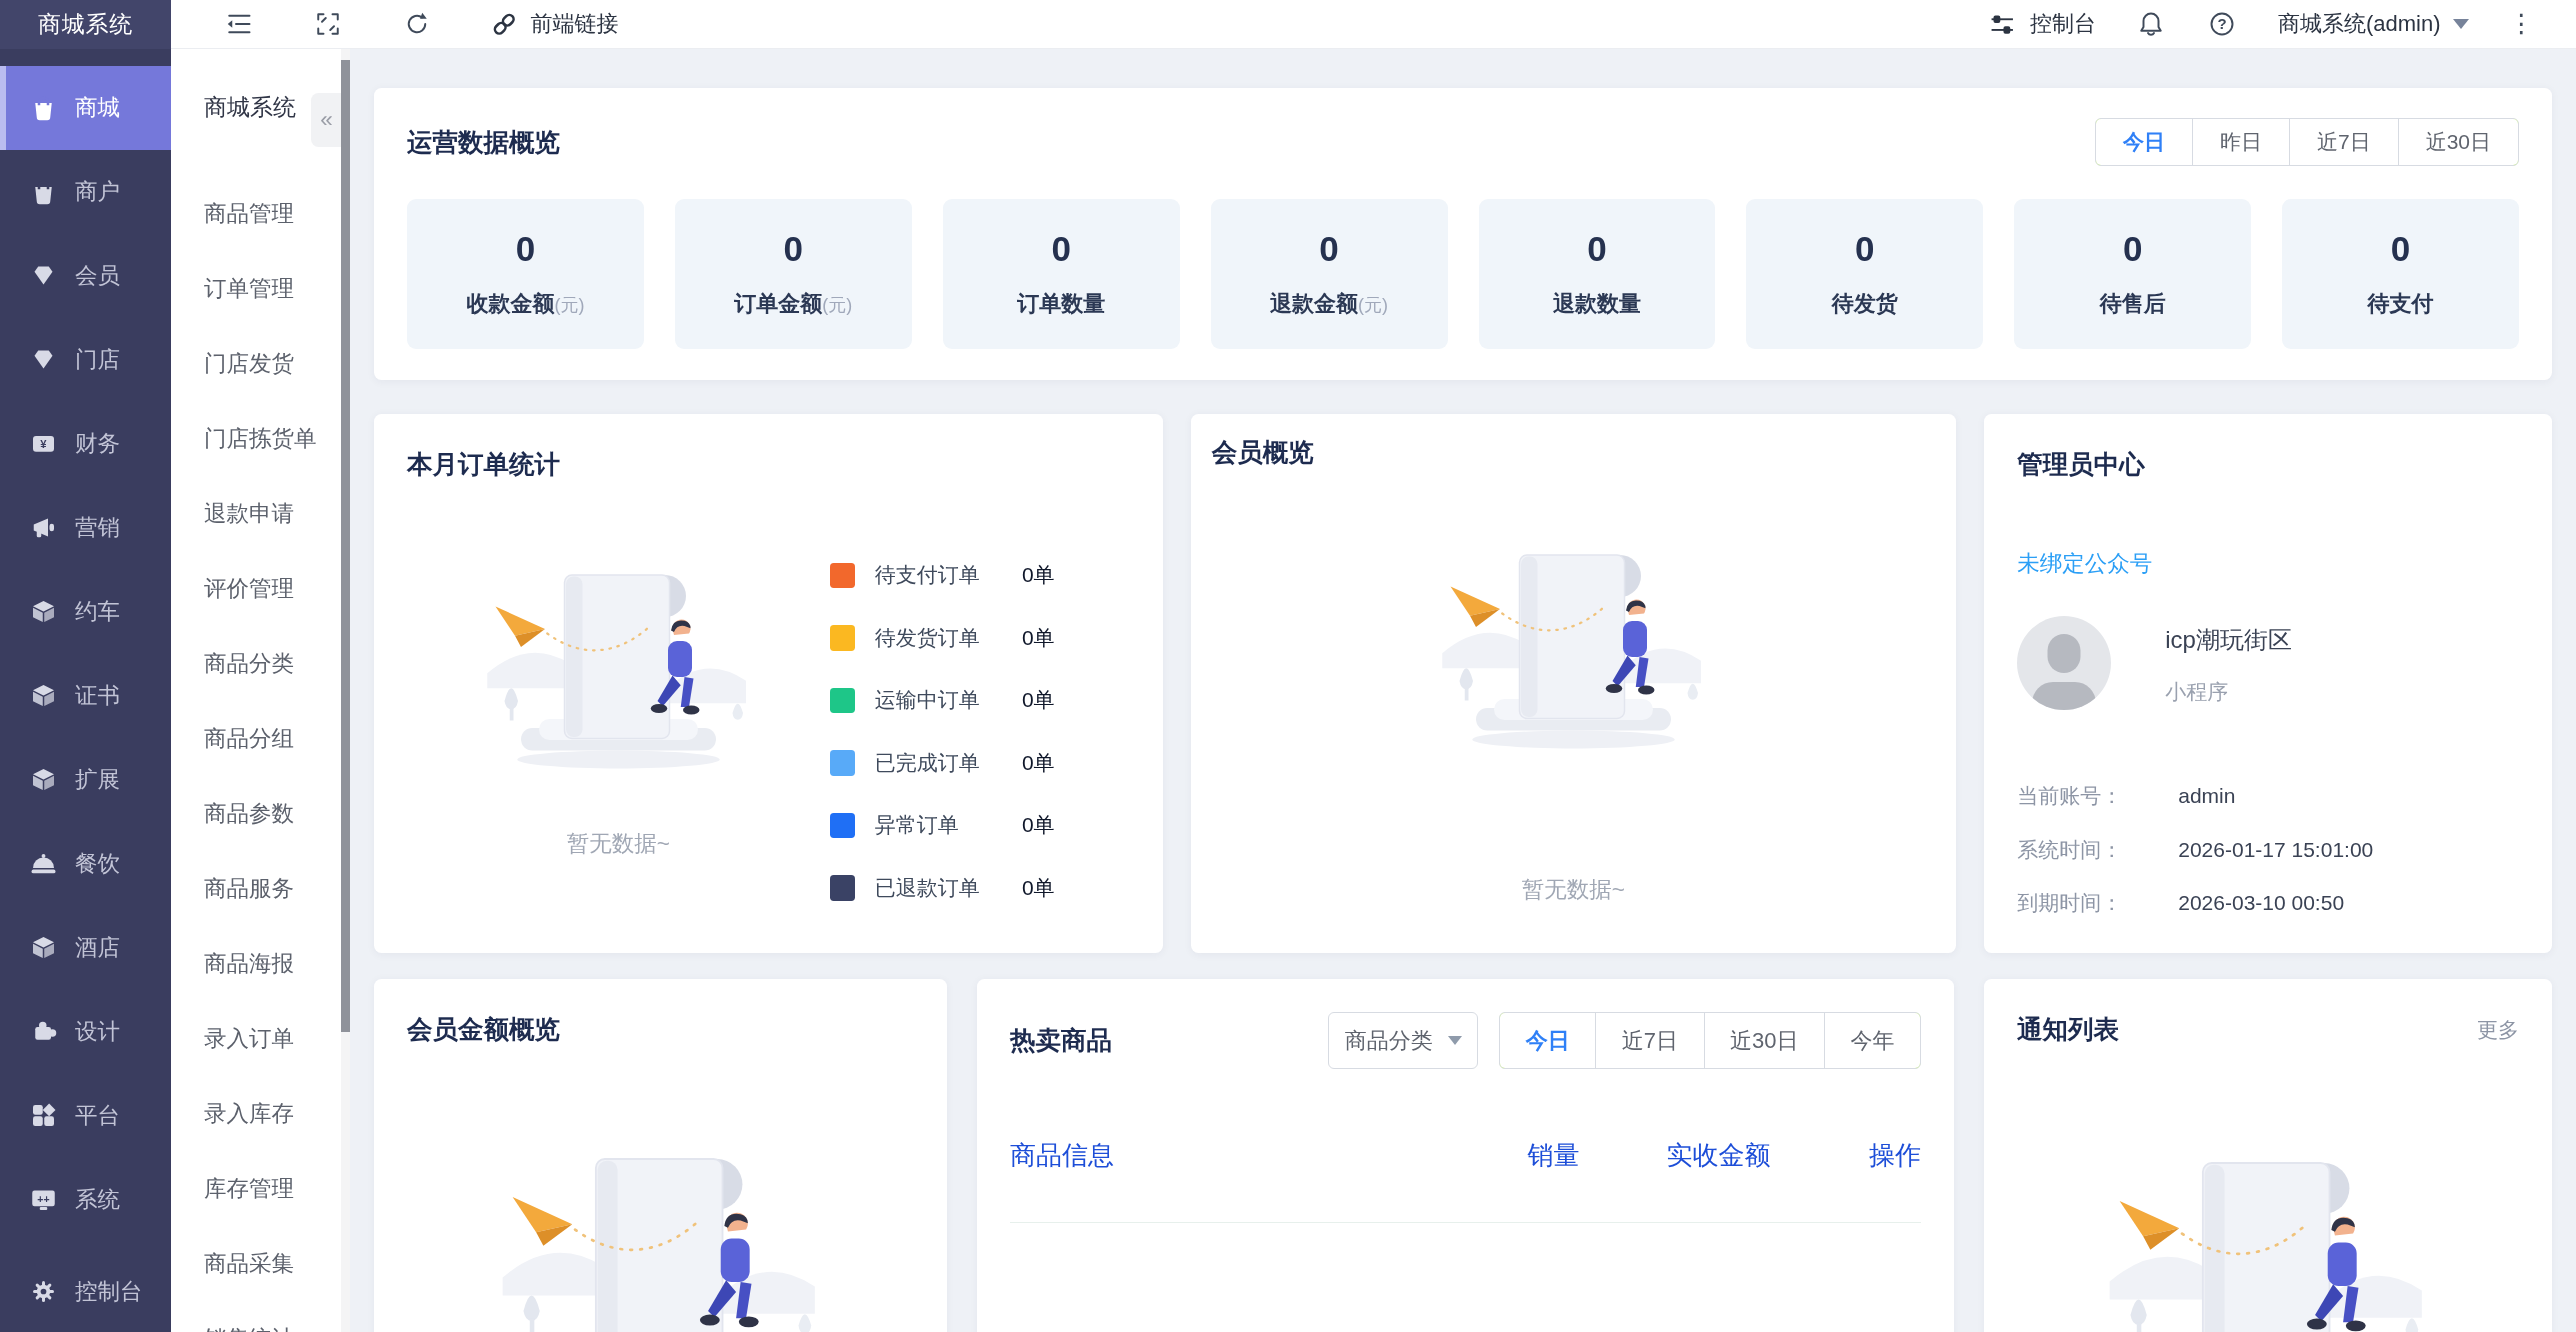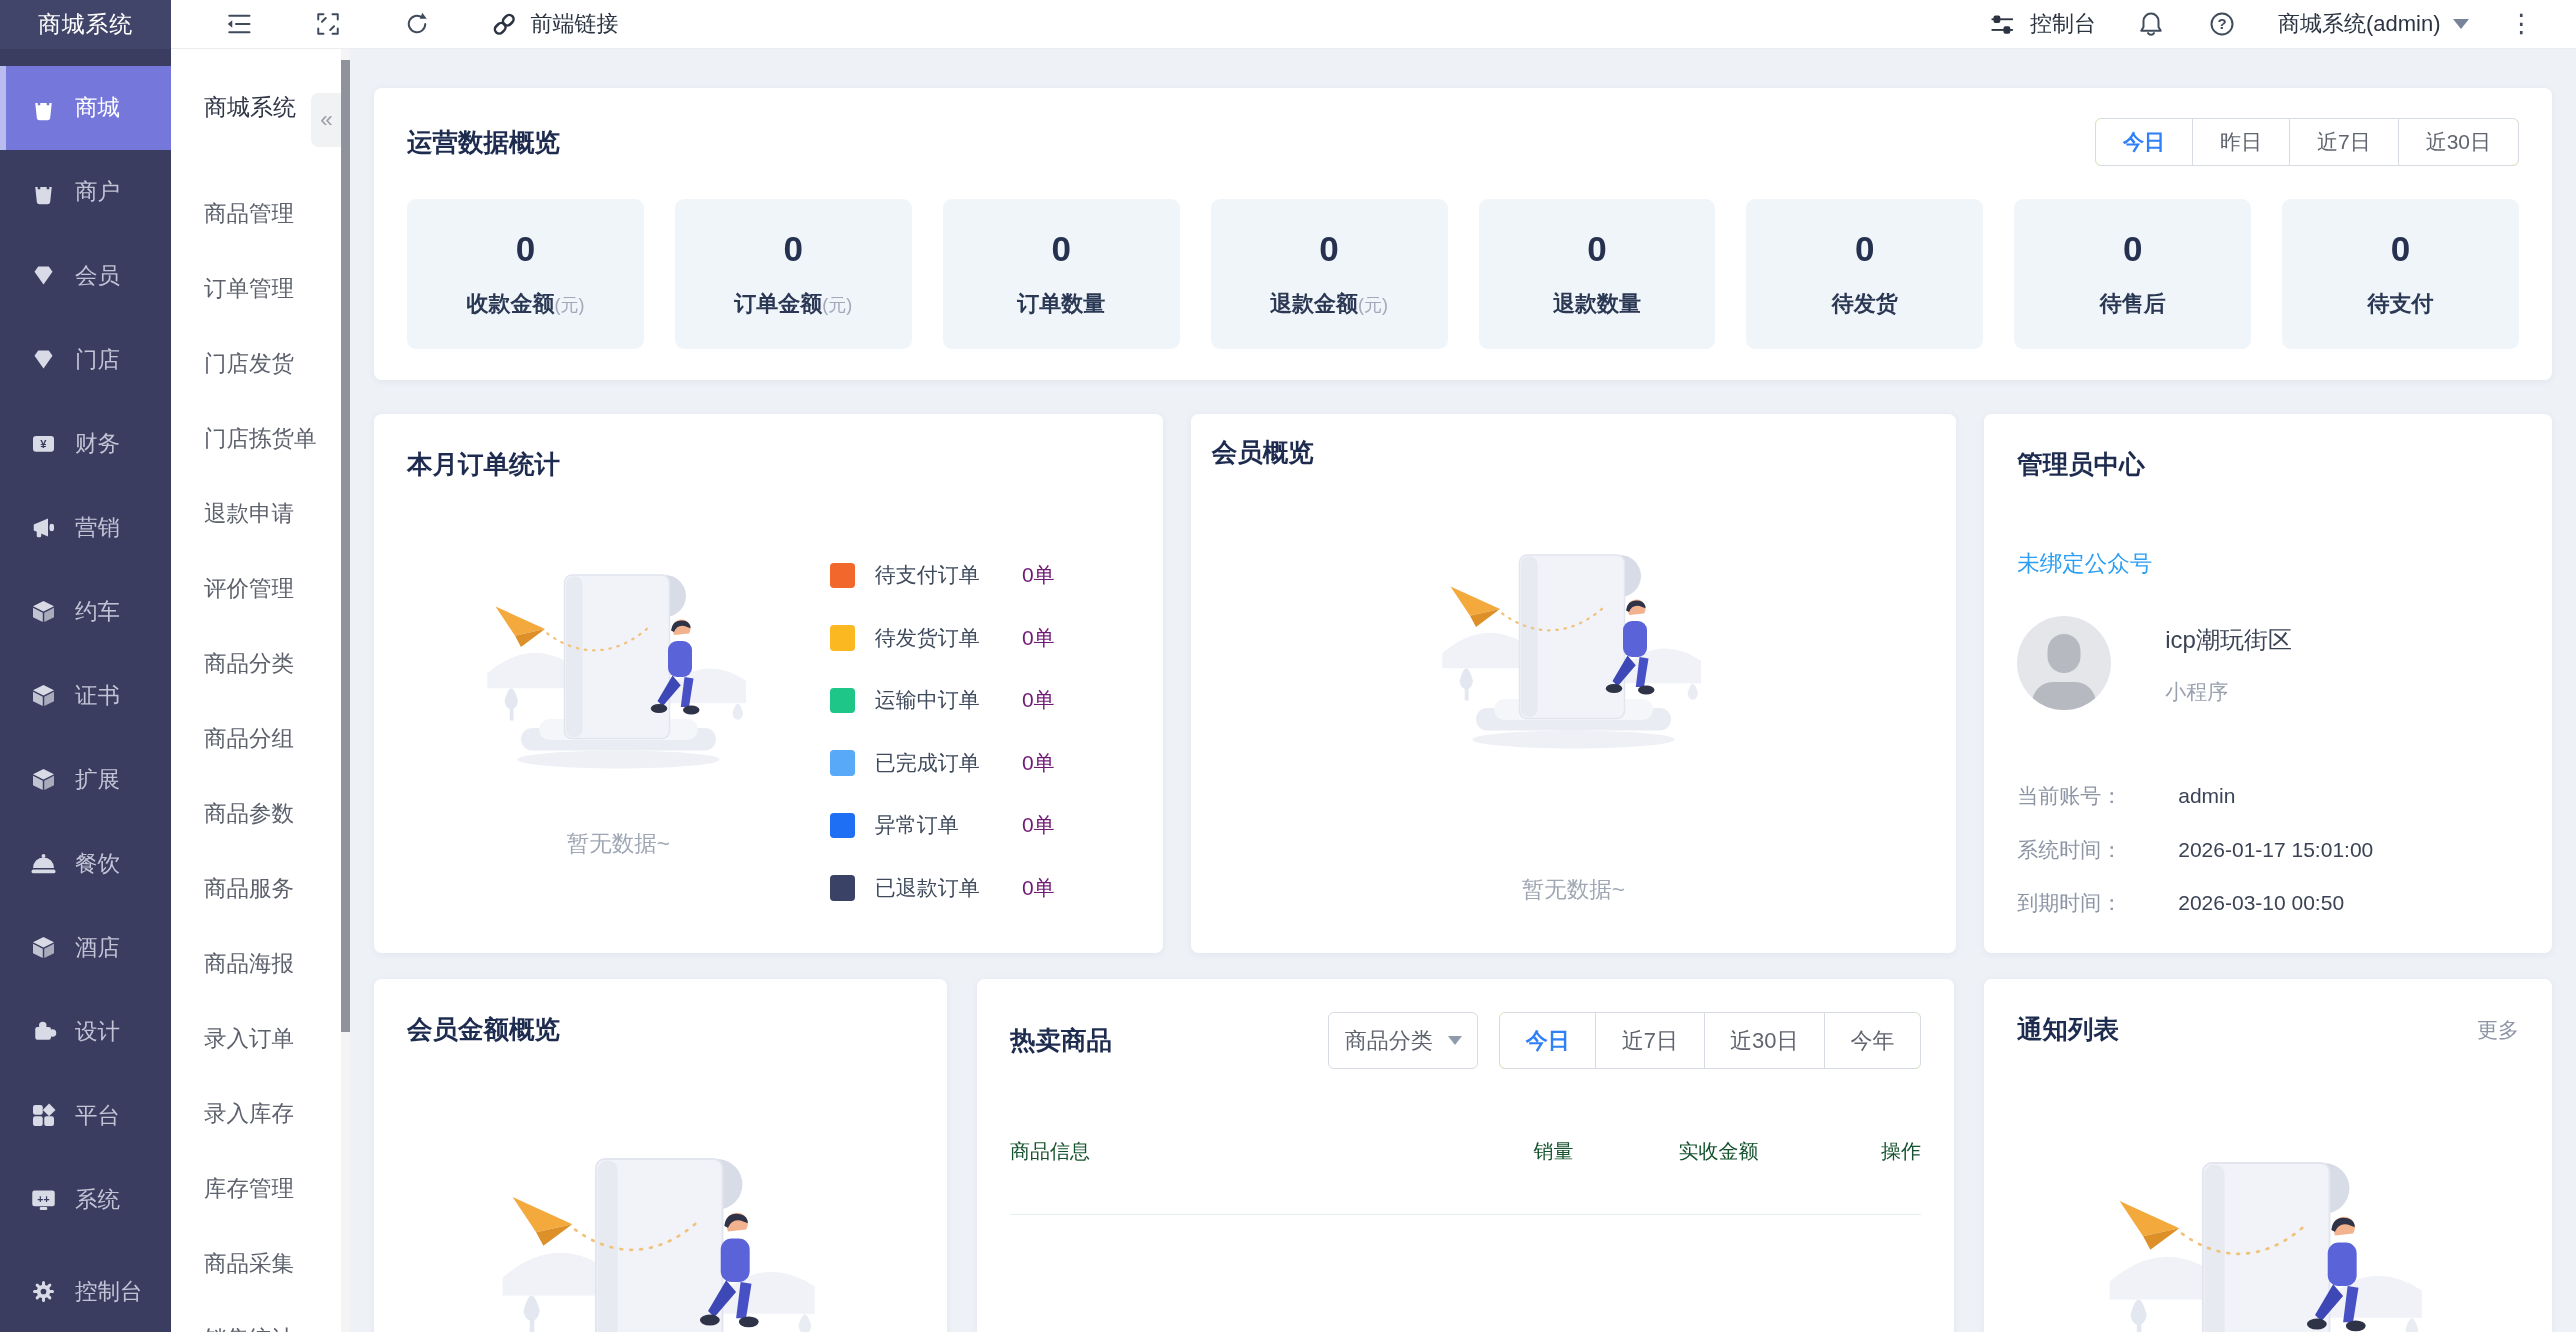--- a/index.html
+++ b/index.html
@@ -65,21 +65,21 @@
 
   .card-month{width:789px;padding:33px}
   .month-body{display:flex}
   .illu-wrap{flex:1;display:flex;flex-direction:column;align-items:center;padding-top:75px}
   .illu{width:285px;height:225px}
   .empty-text{font-size:22.5px;color:#a0a7b4;margin-top:46px}
   .legend{width:225px;margin-right:75px;padding-top:79px}
   .legend-item{display:flex;align-items:center;gap:19.5px;height:28.5px;margin-bottom:34px}
   .swatch{width:25.5px;height:25.5px;border-radius:3.7px;flex:0 0 auto}
   .legend-item .ll{flex:1;font-size:21px;color:#3f4a5c}
-  .legend-item .lc{font-size:21px;color:#701a75}
+  .legend-item .lc{font-size:21px;color:#0f172a}
 
   .card-members{width:766px;padding:21px}
   .members-body{display:flex;flex-direction:column;align-items:center;padding-top:67px}
   .members-body .empty-text{margin-top:112px}
 
   .card-admin{width:568px;padding:33px}
   .bind-link{margin-top:66px;font-size:22.5px;color:#2b9ff6;cursor:pointer;display:inline-block}
   .profile{display:flex;align-items:flex-start;margin-top:37px}
   .avatar{width:94px;height:94px;border-radius:50%;background:#e4e6ea;position:relative;overflow:hidden;flex:0 0 auto}
   .avatar .head{position:absolute;left:50%;top:18px;transform:translateX(-50%);width:33px;height:39px;border-radius:16.5px;background:#b6b9c0}
@@ -95,21 +95,21 @@
   .card-amount{width:573px;padding:33px}
   .amount-body{display:flex;justify-content:center;padding-top:90px}
   .illu-big{width:344px;height:272px}
 
   .card-hot{width:977px;padding:33px}
   .hot-head{display:flex;align-items:center}
   .hot-controls{margin-left:auto;display:flex;align-items:center;gap:21px}
   .select{width:150px;height:57px;border:0.7px solid #d7dbe2;border-radius:6px;display:flex;align-items:center;justify-content:center;gap:15px;font-size:22px;color:#5f646e;background:#fff;cursor:pointer}
   .select .caret{border-left-width:7.5px;border-right-width:7.5px;border-top-width:9.7px;border-top-color:#8f9bab}
   .seg-lg .seg-btn{height:55px;padding:0 25.5px;font-size:22px}
-  .thead{display:flex;align-items:center;margin-top:69px;font-size:20px;color:#14532d;font-weight:500}
+  .thead{display:flex;align-items:center;margin-top:69px;font-size:26px;color:#1d4ed8;font-weight:500}
   .thead .c-info{flex:1;text-align:left}
   .thead .c-sales{width:135px;text-align:center}
   .thead .c-amount{width:195px;text-align:center}
   .thead .c-op{width:105px;text-align:right}
   .t-divider{height:0.7px;background:#e7f0ec;margin-top:49px}
 
   .card-notice{width:568px;padding:33px}
   .notice-head{display:flex;align-items:center;justify-content:space-between}
   .more-link{font-size:21px;color:#8d95a5;cursor:pointer}
   .notice-body{display:flex;justify-content:center;padding-top:94px}

